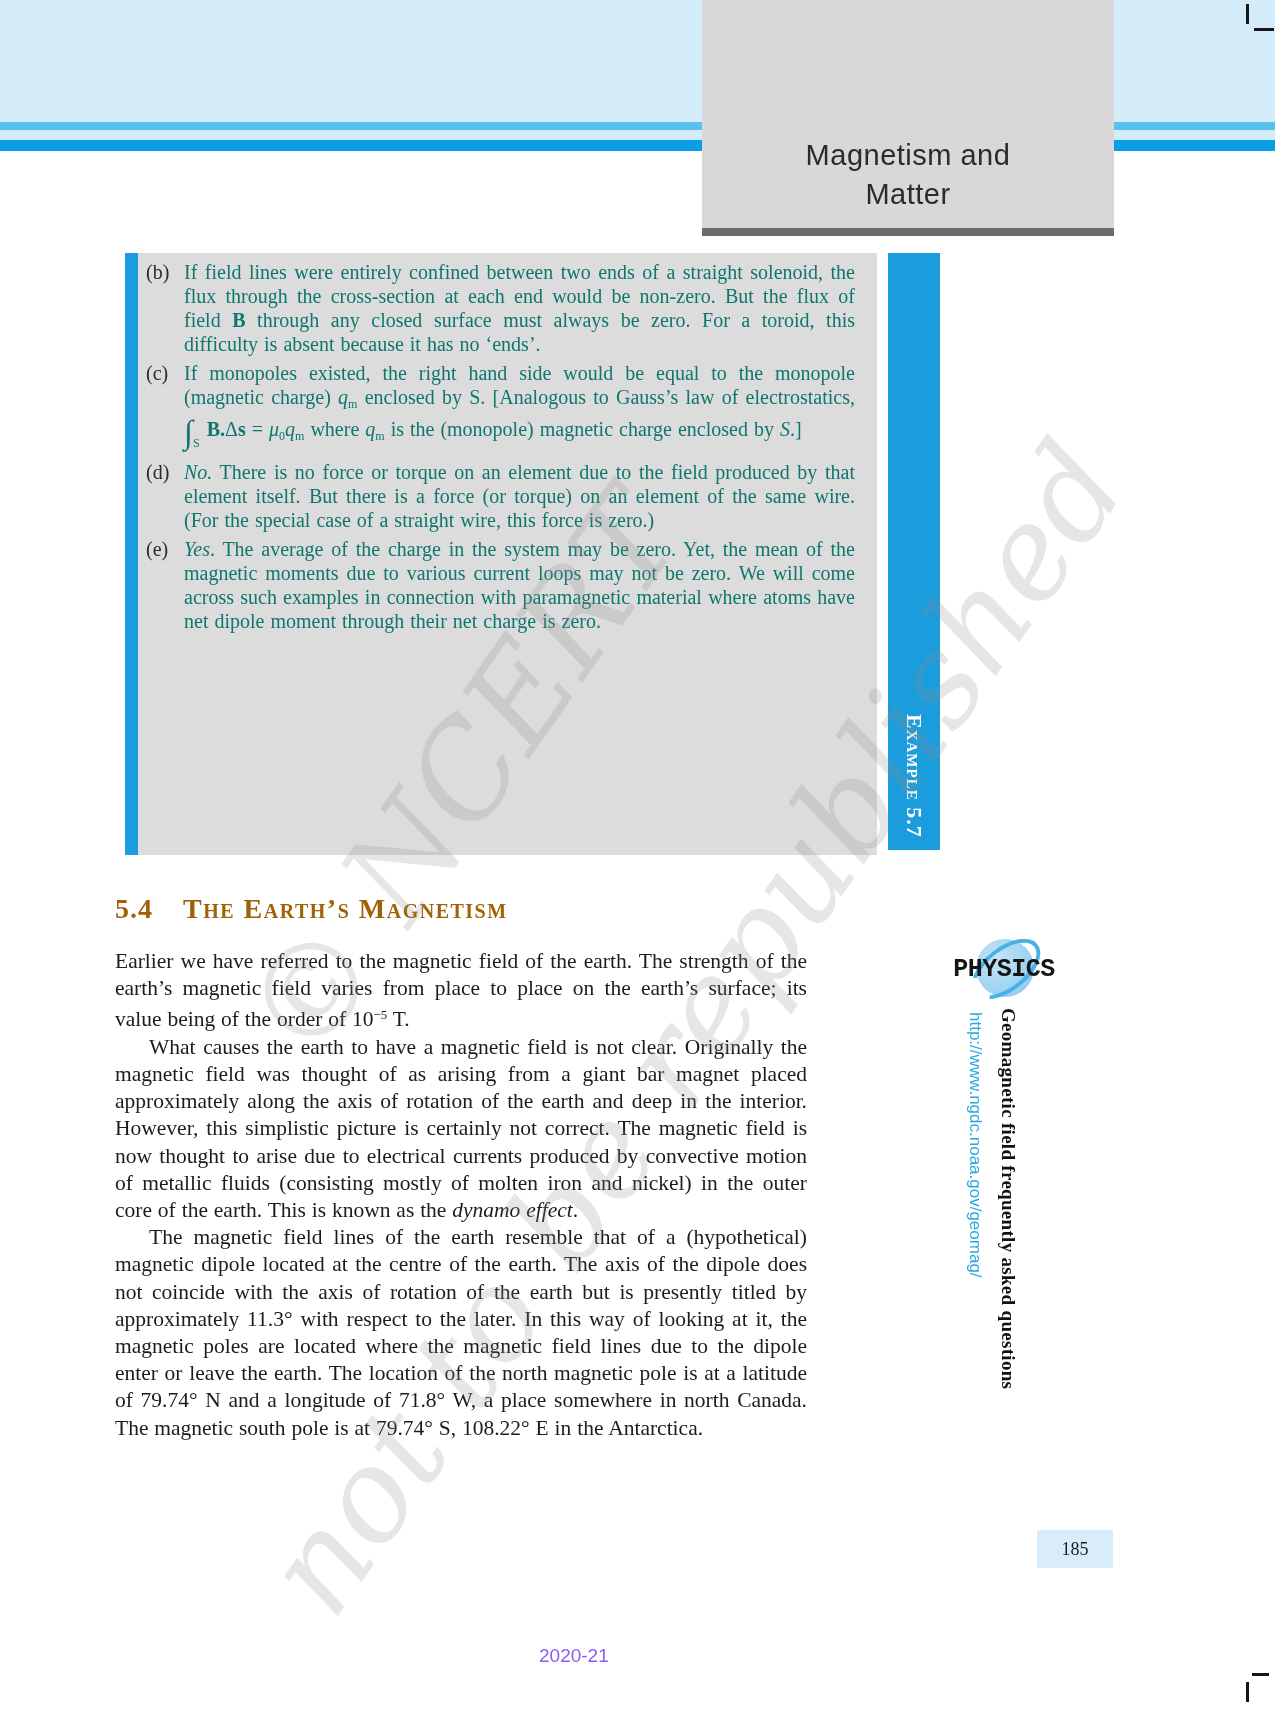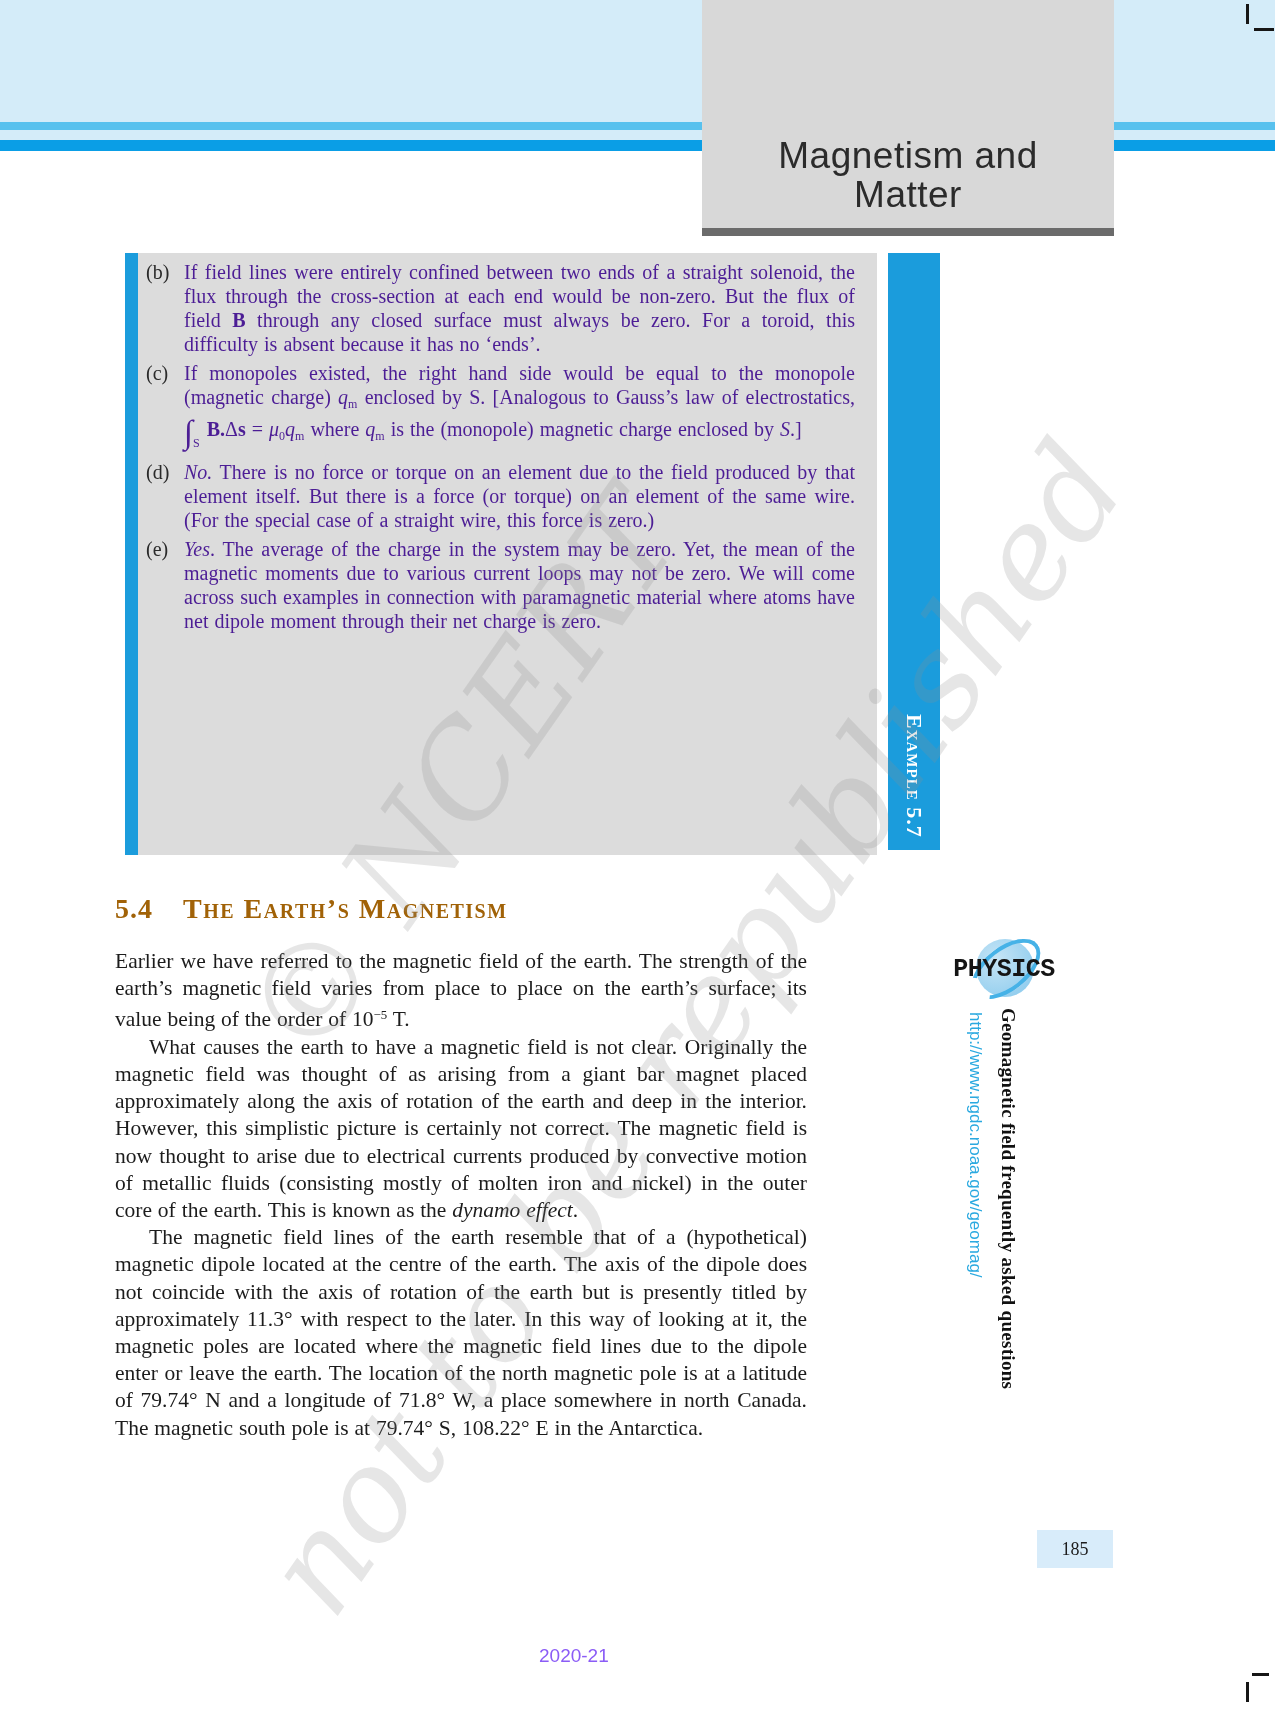--- a/index.html
+++ b/index.html
@@ -15,21 +15,21 @@
   .band-mid    { top:122px; height:8px;  background:#58c1ee; }
   .band-light2 { top:130px; height:10px; background:#d4ecf9; }
   .band-dark   { top:140px; height:11px; background:#0a9ee6; }
   
   .title-box {
     position:absolute; left:702px; top:0; width:412px; height:236px;
     background:#d8d8d8; border-bottom:8px solid #6b6b6b;
     display:flex; flex-direction:column; justify-content:flex-end; align-items:center;
     padding-bottom:14px; z-index:2;
     font-family:"Liberation Sans", sans-serif; font-weight:400;
-    font-size:37px; line-height:39px; color:#2b2b2b; letter-spacing:0.5px;
+    font-size:29px; line-height:39px; color:#2b2b2b; letter-spacing:0.5px;
     text-align:center;
   }
   
   .crop { position:absolute; background:#161616; z-index:3; }
   .crop-tr-v { left:1246px; top:4px;   width:3px;  height:20px; }
   .crop-tr-h { left:1254px; top:28px;  width:20px; height:3px;  }
   .crop-br-h { left:1252px; top:1673px; width:17px; height:3px; }
   .crop-br-v { left:1246px; top:1682px; width:3px;  height:20px; }
   
   .ex-leftbar {
@@ -40,21 +40,21 @@
     position:absolute; left:138px; top:253px; width:739px; height:602px;
     background:#dcdcdc; z-index:2; padding:7px 22px 0 8px; overflow:hidden;
   }
   .ex-item { display:flex; margin-top:5px; }
   .ex-item:first-child { margin-top:0; }
   .ex-label {
     flex:0 0 38px; font-size:20px; line-height:24px; color:#2a2a2a;
   }
   .ex-body { flex:1; }
   .ex-par {
-    font-size:20px; line-height:24px; text-align:justify; color:#4c1d95;
+    font-size:20px; line-height:24px; text-align:justify; color:#0f766e;
     word-spacing:1px;
   }
   .ex-par + .ex-par { }
   .ex-strip {
     position:absolute; left:888px; top:253px; width:52px; height:597px;
     background:#1b9cdc; z-index:2;
     display:flex; justify-content:center; align-items:flex-end;
   }
   .ex-strip-label {
     writing-mode:vertical-rl; text-orientation:mixed;

